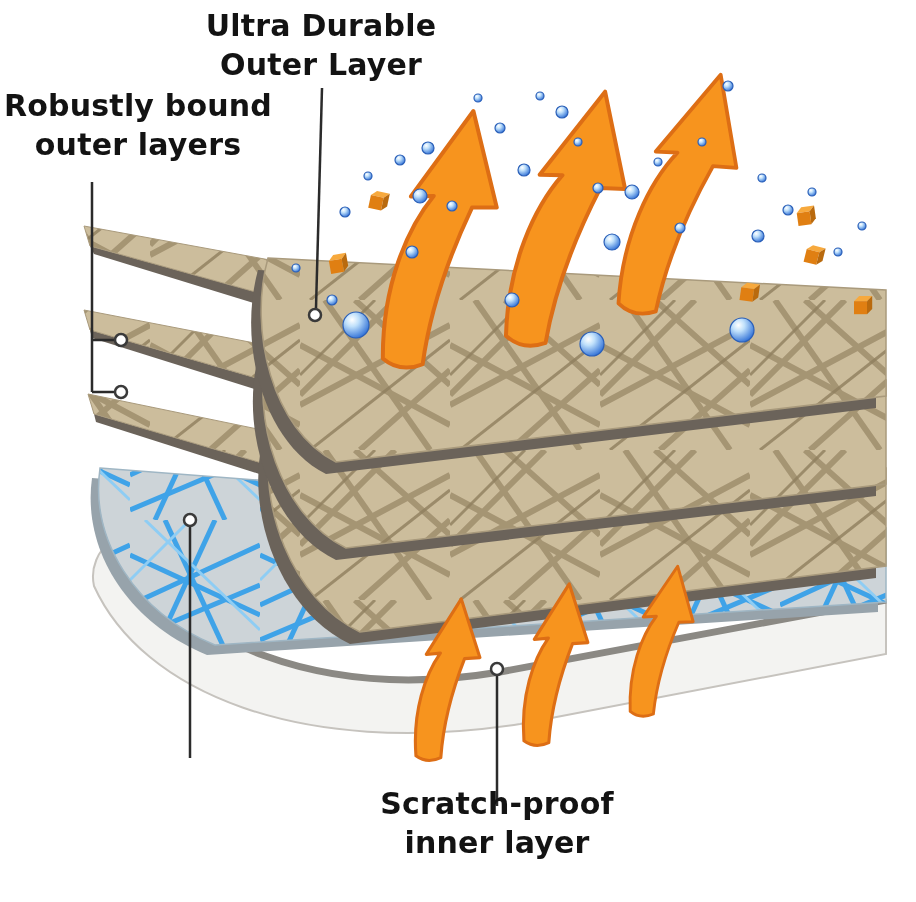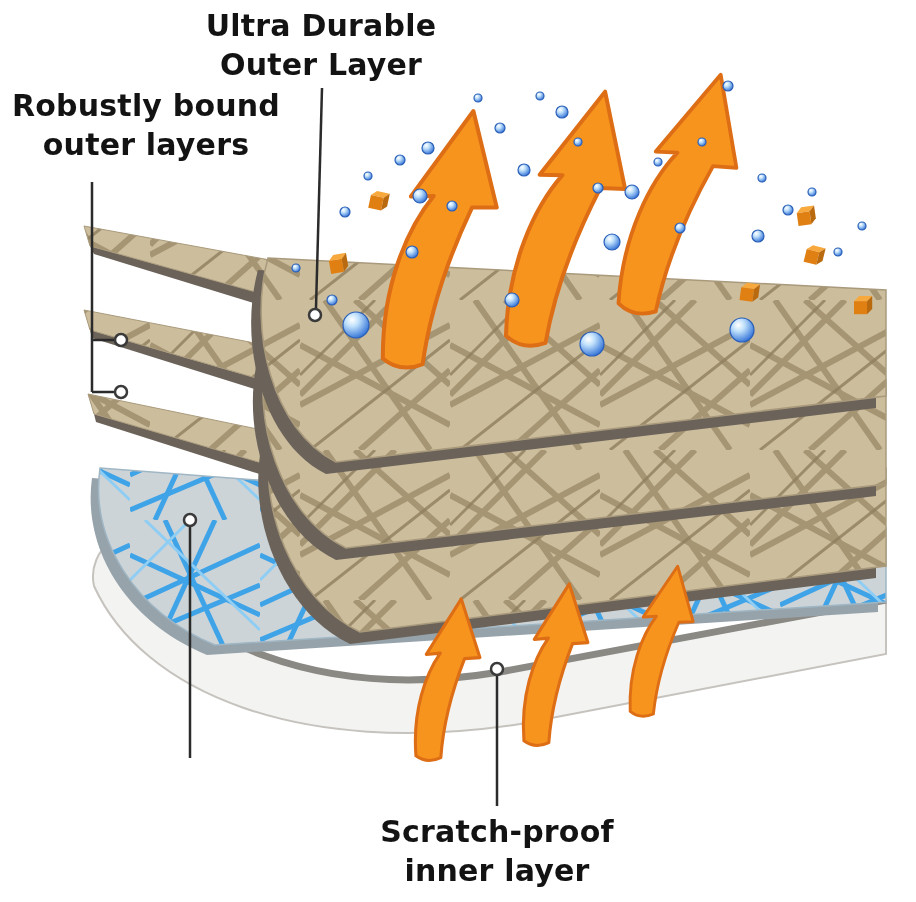--- a/index.html
+++ b/index.html
@@ -15,23 +15,23 @@
   .label{
     position:absolute;
     font-weight:700;
     font-size:30px;
     line-height:1.3;
     text-align:center;
     color:var(--text,#131313);
     letter-spacing:0.2px;
   }
   #label-title{left:178px;top:6px;width:286px;}
-  #label-robust{left:8px;top:86px;width:276px;}
+  #label-robust{left:0px;top:86px;width:276px;}
   #label-membrane{left:2px;top:760px;width:392px;}
-  #label-scratch{left:352px;top:812px;width:290px;}
+  #label-scratch{left:352px;top:784px;width:290px;}
 </style>
 </head>
 <body>
 
 <div class="canvas">
 
   <svg class="diagram-svg" width="916" height="902" viewBox="0 0 916 902">
     <defs>
       <pattern id="tanNet" patternUnits="userSpaceOnUse" width="150" height="150">
         <rect width="150" height="150" style="fill:var(--fabric_tan)"></rect>

